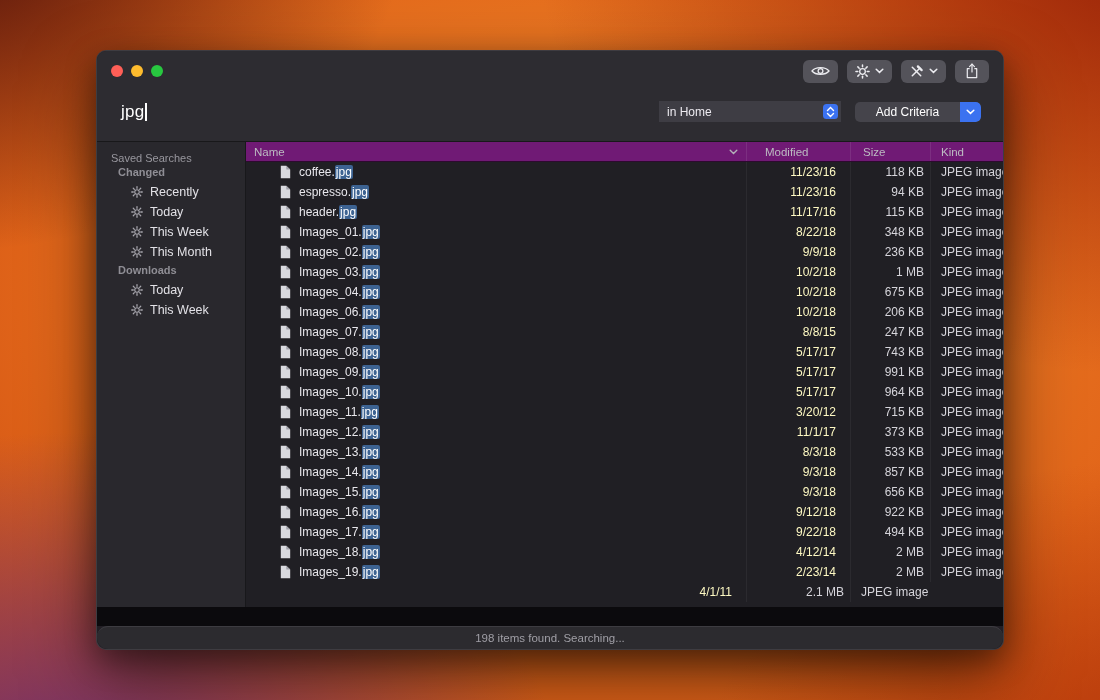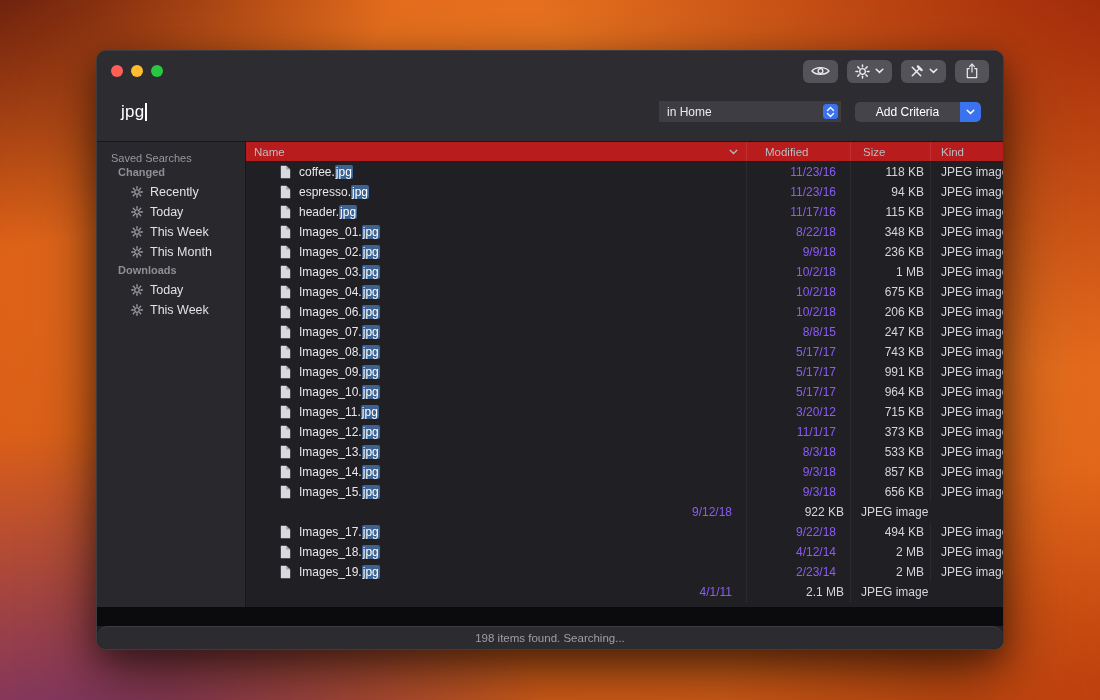--- a/index.html
+++ b/index.html
@@ -53,38 +53,38 @@
   
   .content{ position:absolute; top:91px; left:0; right:0; bottom:42px; display:flex; overflow:hidden; }
 
   .sidebar{ width:149px; background:#29282d; border-right:1px solid rgba(0,0,0,.4); flex:none; }
   .sb-title{ margin:10px 0 0 14px; font-size:11px; color:#98979e; }
   .sb-section{ margin:2px 0 4px 21px; font-size:11px; font-weight:700; color:#8f8e95; }
   .sb-item{ display:flex; align-items:center; gap:7px; padding-left:34px; height:20px; color:#e2e1e6; font-size:12.5px; }
   .sb-item .gear{ flex:none; }
 
   .table{ flex:1; background:#201f24; display:flex; flex-direction:column; overflow:hidden; }
-  .thead{ height:20px; flex:none; background:#b91c1c; display:grid; grid-template-columns:501px 104px 80px 1fr;
+  .thead{ height:20px; flex:none; background:#701a75; display:grid; grid-template-columns:501px 104px 80px 1fr;
           border-bottom:1px solid rgba(0,0,0,.6); }
   .hcell{ display:flex; align-items:center; font-size:11.5px; color:#bcbbc2; border-right:1px solid rgba(255,255,255,.09); position:relative; }
   .hcell:last-child{ border-right:none; }
   .h-name{ padding-left:8px; }
   .h-name .sort{ position:absolute; right:8px; top:7px; }
   .h-mod{ padding-left:18px; }
   .h-size{ padding-left:12px; }
   .h-kind{ padding-left:10px; }
 
   .tbody{ flex:1; overflow:hidden; }
   .trow{ height:20px; display:grid; grid-template-columns:501px 104px 80px 1fr; }
   .cell{ border-right:1px solid rgba(255,255,255,.05); line-height:20px; font-size:12px; }
   .trow .cell:last-child{ border-right:none; }
   .c-name{ display:flex; align-items:center; gap:8px; padding-left:34px; color:#e8e7ec; overflow:hidden; white-space:nowrap; }
   .c-name .fname{ white-space:nowrap; }
   .match{ background:var(--match,#3d6392); border-radius:2px; padding:0 1px; color:#fff; }
-  .c-mod{ text-align:right; padding-right:14px; color:#8b5cf6; }
+  .c-mod{ text-align:right; padding-right:14px; color:#fef9c3; }
   .c-size{ text-align:right; padding-right:6px; color:#d6d5db; }
   .c-kind{ padding-left:10px; color:#d6d5db; overflow:hidden; white-space:nowrap; }
 
   
   .hscroll{ position:absolute; left:0; right:0; bottom:23px; height:19px; background:#0b0a0d; }
   .statusbar{ position:absolute; left:0; right:0; bottom:0; height:23px; background:#2c2b2f;
               border-top:1px solid #3d3c41; display:flex; align-items:center; justify-content:center;
               color:#a09fa6; font-size:11.5px;border-radius:11px; }
 </style>
 </head>
@@ -478,20 +478,27 @@
                   <path d="M0.8 0.8 H6.3 L10.2 4.4 V13.2 H0.8 Z" fill="#d9d9df"></path>
                   <path d="M6.3 0.8 V4.4 H10.2 Z" fill="#9fa0a8"></path>
                 </svg>
                 <span class="fname"><span>Images_15.</span><span class="match">jpg</span></span>
               </div>
               <div class="cell c-mod">9/3/18</div>
               <div class="cell c-size">656 KB</div>
               <div class="cell c-kind">JPEG image</div>
             </div>
             <div class="trow">
+              <div class="cell c-name">
+                <svg class="doc" width="11" height="14" viewBox="0 0 11 14">
+                  <path d="M0.8 0.8 H6.3 L10.2 4.4 V13.2 H0.8 Z" fill="#d9d9df"></path>
+                  <path d="M6.3 0.8 V4.4 H10.2 Z" fill="#9fa0a8"></path>
+                </svg>
+                <span class="fname"><span>Images_16.</span><span class="match">jpg</span></span>
+              </div>
               <div class="cell c-mod">9/12/18</div>
               <div class="cell c-size">922 KB</div>
               <div class="cell c-kind">JPEG image</div>
             </div>
             <div class="trow">
               <div class="cell c-name">
                 <svg class="doc" width="11" height="14" viewBox="0 0 11 14">
                   <path d="M0.8 0.8 H6.3 L10.2 4.4 V13.2 H0.8 Z" fill="#d9d9df"></path>
                   <path d="M6.3 0.8 V4.4 H10.2 Z" fill="#9fa0a8"></path>
                 </svg>

